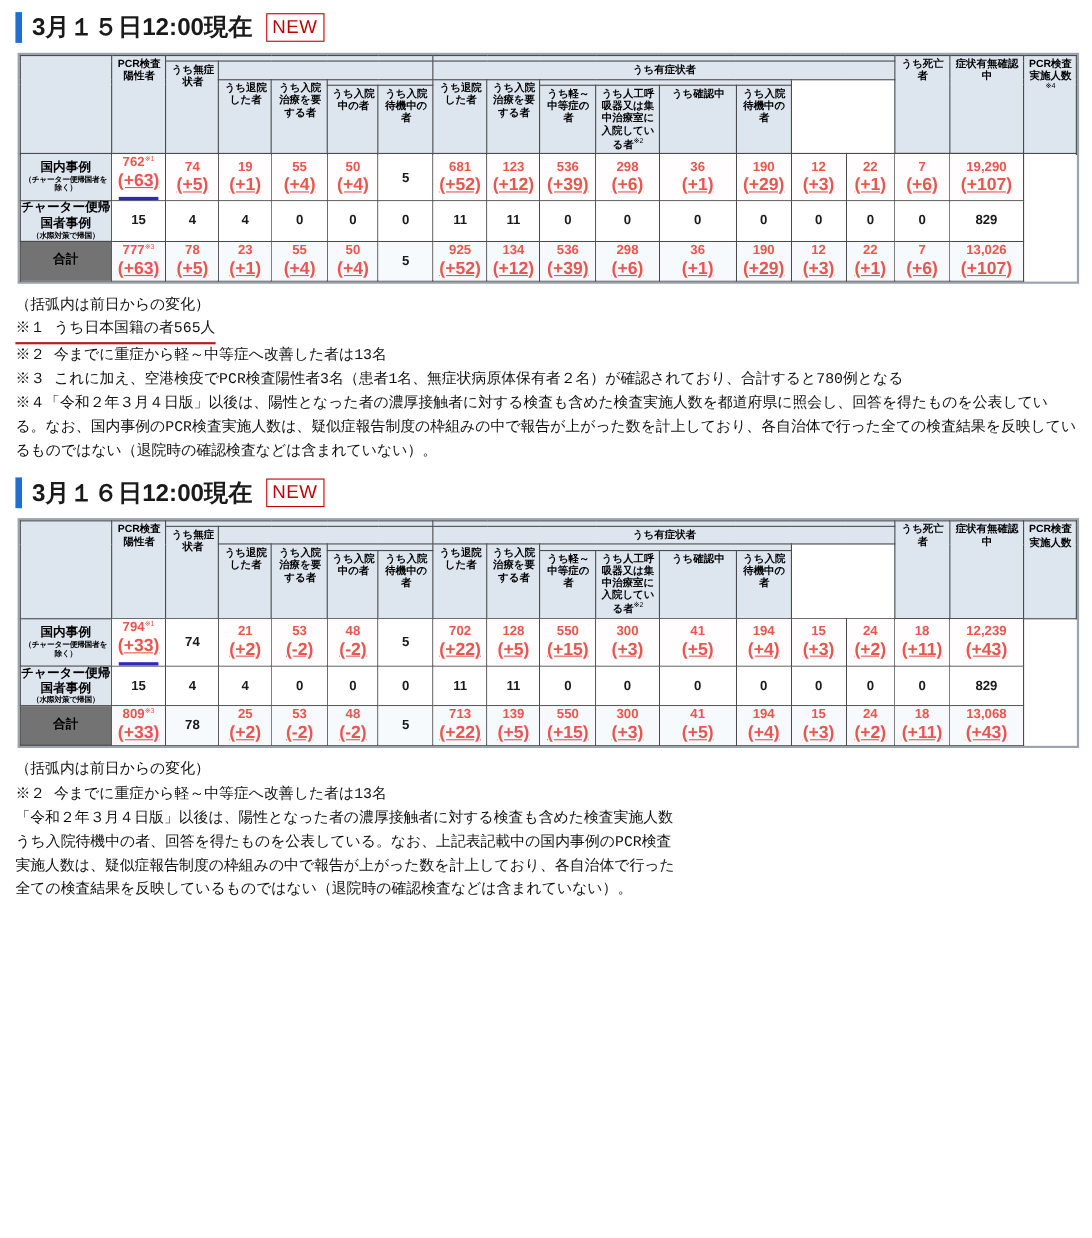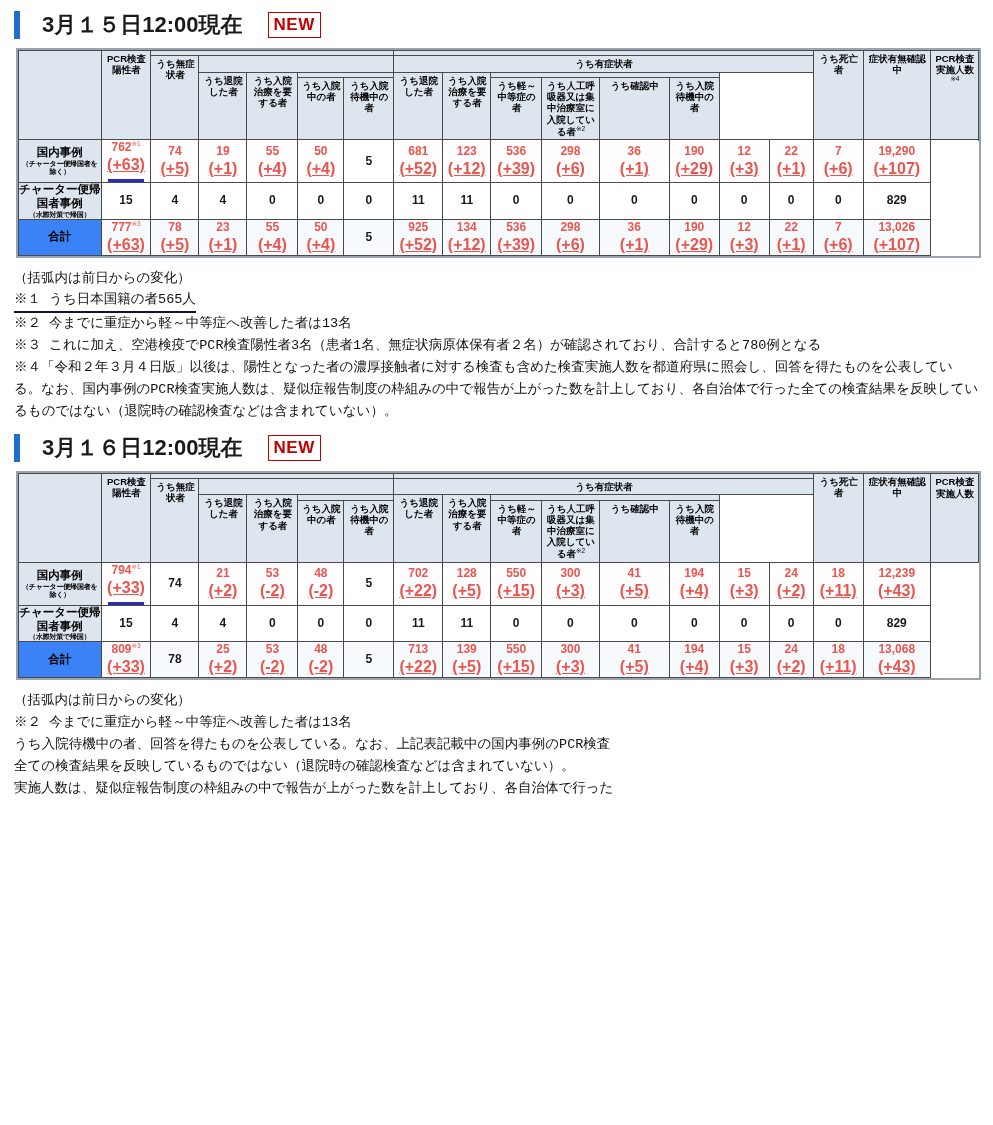--- a/index.html
+++ b/index.html
@@ -9,21 +9,21 @@
     font-family: "Liberation Sans", "DejaVu Sans", sans-serif;
   }
   body { width: 993px; height: 1125px; overflow: hidden; position: relative; }
 
   .page { padding: 0; }
 
   
   .section-head {
     display: flex;
     align-items: center;
-    gap: 22px;
+    gap: 9px;
     padding-left: 14px;
     margin-top: 8px;
     margin-bottom: 6px;
     height: 34px;
   }
   .head-bar {
     width: 6px; height: 28px;
     background: #1f6fd0;
     flex: 0 0 auto;
   }
@@ -32,21 +32,21 @@
     font-weight: bold;
     color: #1a1a1a;
     letter-spacing: 0px;
     white-space: nowrap;
     line-height: 1;
   }
   .new-badge {
     display: inline-block;
     border: 1px solid #c00000;
     color: #c00000;
-    font-weight: bold;
+    font-weight: normal;
     font-size: 17px;
     line-height: 1;
     padding: 3px 5px 4px 5px;
     margin-left: 3px;
     background: #ffffff;
     letter-spacing: 0.5px;
   }
 
   
   .tbl-wrap {
@@ -88,21 +88,21 @@
     padding: 3px 2px;
   }
   td.rowlab .sub {
     display: block;
     font-size: 7px;
     font-weight: bold;
     line-height: 1.12;
     letter-spacing: -0.2px;
   }
   tr.sumrow td { background: #eef3f9; }
-  tr.sumrow td.rowlab { background: #3b82f6; margin-left: 37px; }
+  tr.sumrow td.rowlab { background: #737373; margin-left: 37px; }
 
   td.num {
     font-size: 12px;
     line-height: 1.25;
     color: #e8564f;
     font-weight: bold;
     padding: 4px 1px 6px 1px;
     background: #fffdfd;
     position: relative;
   }
@@ -128,21 +128,21 @@
   
   .notes {
     margin: 10px 0 0 14px;
     font-size: 13.5px;
     color: #111;
     line-height: 1.62;
     font-family: Liberation Mono, monospace;
   }
   .notes p { margin: 0; white-space: nowrap; }
   .notes p.wrapline { white-space: normal; max-width: 965px; }
-  .ulined { border-bottom: 2px solid #0f172a; display: inline-block; padding-bottom: 0px; }
+  .ulined { border-bottom: 2px solid #b91c1c; display: inline-block; padding-bottom: 0px; }
 </style>
 </head>
 <body>
 
 <div class="page">
     <div class="section-head">
       <div class="head-bar"></div>
       <div class="head-title">3月１５日12:00現在</div>
       <span class="new-badge">NEW</span>
     </div>
@@ -636,17 +636,18 @@
               <span class="main"><span>13,068</span></span>
               <span class="delta">(+43)</span>
             </td>
           </tr>
         </tbody>
       </table>
     </div>
     <div class="notes">
       <p>（括弧内は前日からの変化）</p>
       <p>※２ 今までに重症から軽～中等症へ改善した者は13名</p>
+      <p>「令和２年３月４日版」以後は、陽性となった者の濃厚接触者に対する検査も含めた検査実施人数</p>
       <p>うち入院待機中の者、回答を得たものを公表している。なお、上記表記載中の国内事例のPCR検査</p>
+      <p>実施人数は、疑似症報告制度の枠組みの中で報告が上がった数を計上しており、各自治体で行った</p>
       <p>全ての検査結果を反映しているものではない（退院時の確認検査などは含まれていない）。</p>
-      <p>実施人数は、疑似症報告制度の枠組みの中で報告が上がった数を計上しており、各自治体で行った</p>
     </div>
   </div>
 
 </body></html>

